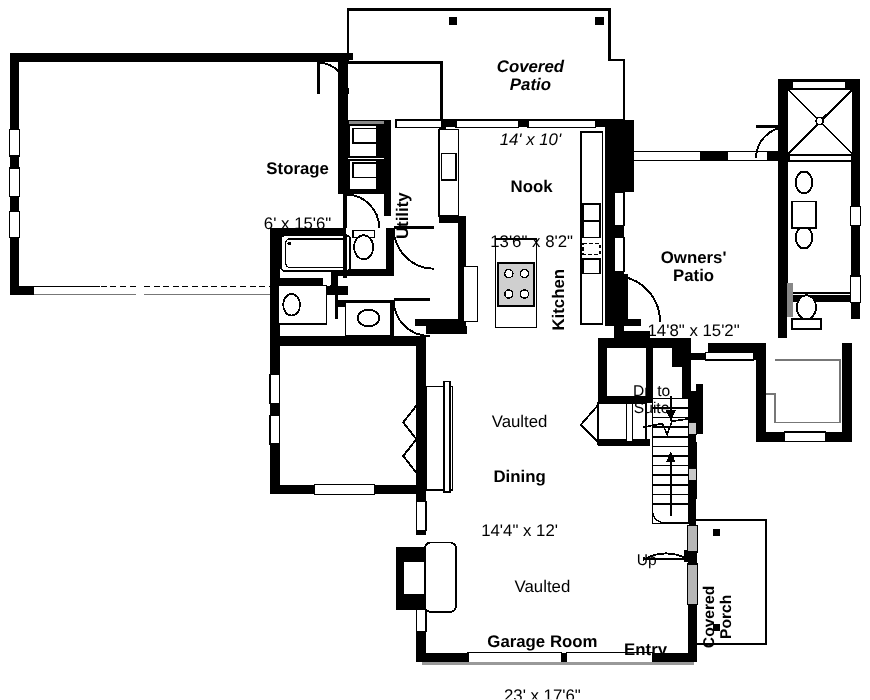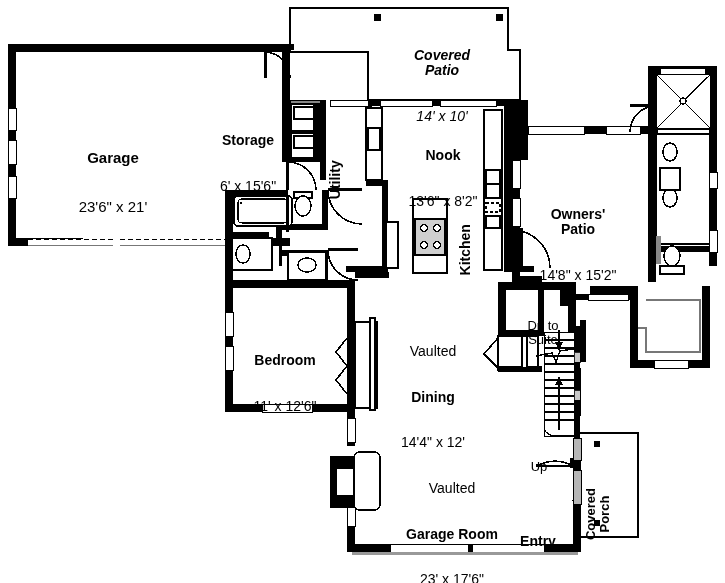--- a/index.html
+++ b/index.html
@@ -386,24 +386,20 @@
     </g>
 
     <g fill="#000000">
       <rect x="355" y="272" width="34" height="6"></rect>
       <rect x="290" y="44" width="4" height="6"></rect>
       <rect x="512" y="266" width="8" height="16"></rect>
     </g>
 
   </svg>
 
-  <div class="lbl" style="left:13px; top:118px; width:200px; font-size:15px;">
-    <span class="nm">Garage</span>
-    <span class="dim">23'6" x 21'</span>
-  </div>
 
   <div class="lbl" style="left:178px; top:103px; width:140px; font-size:14px;">
     <span class="nm">Storage</span>
     <span class="dim">6' x 15'6"</span>
   </div>
 
   <div class="lbl" style="left:372px; top:18px; width:140px; font-size:14px;font-style:italic;">
     <span class="nm">Covered
 Patio</span>
     <span class="dim">14' x 10'</span>
@@ -421,24 +417,20 @@
   <div class="lbl rot90" style="left:421px; top:212px; width:90px; font-size:14px;">
     <span class="nm">Kitchen</span>
   </div>
 
   <div class="lbl" style="left:513px; top:177px; width:130px; font-size:14px;">
     <span class="nm">Owners'
 Patio</span>
     <span class="dim">14'8" x 15'2"</span>
   </div>
 
-  <div class="lbl" style="left:222px; top:323px; width:126px; font-size:14px;">
-    <span class="nm">Bedroom</span>
-    <span class="dim">11' x 12'6"</span>
-  </div>
 
   <div class="lbl" style="left:373px; top:314px; width:120px; font-size:14px;">
     <span class="nm reg">Vaulted</span>
     <span class="nm">Dining</span>
     <span class="dim">14'4" x 12'</span>
   </div>
 
   <div class="lbl" style="left:382px; top:451px; width:140px; font-size:14px;">
     <span class="nm reg">Vaulted</span>
     <span class="nm">Garage Room</span>

